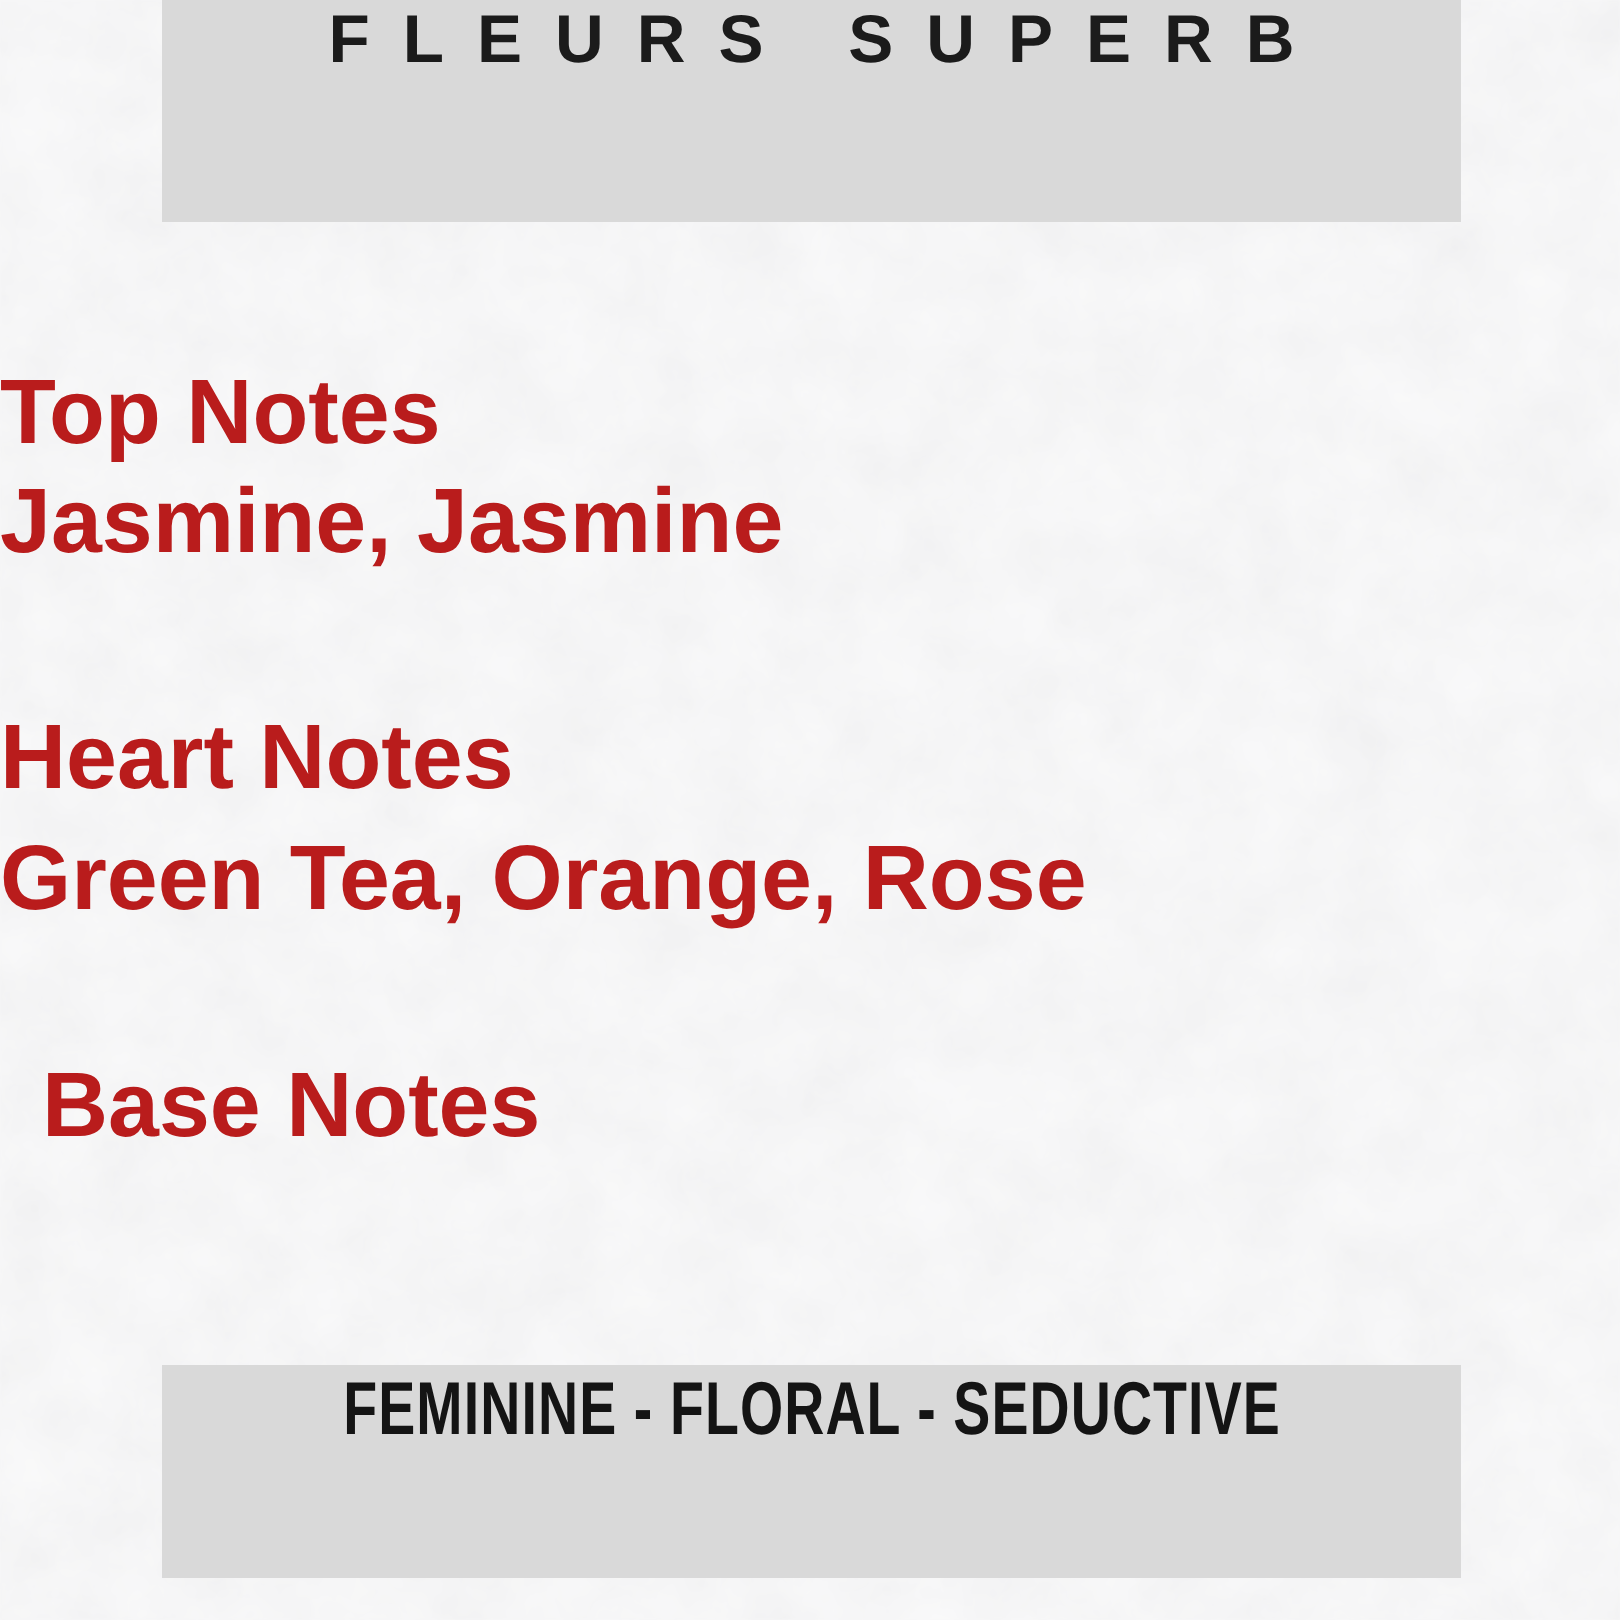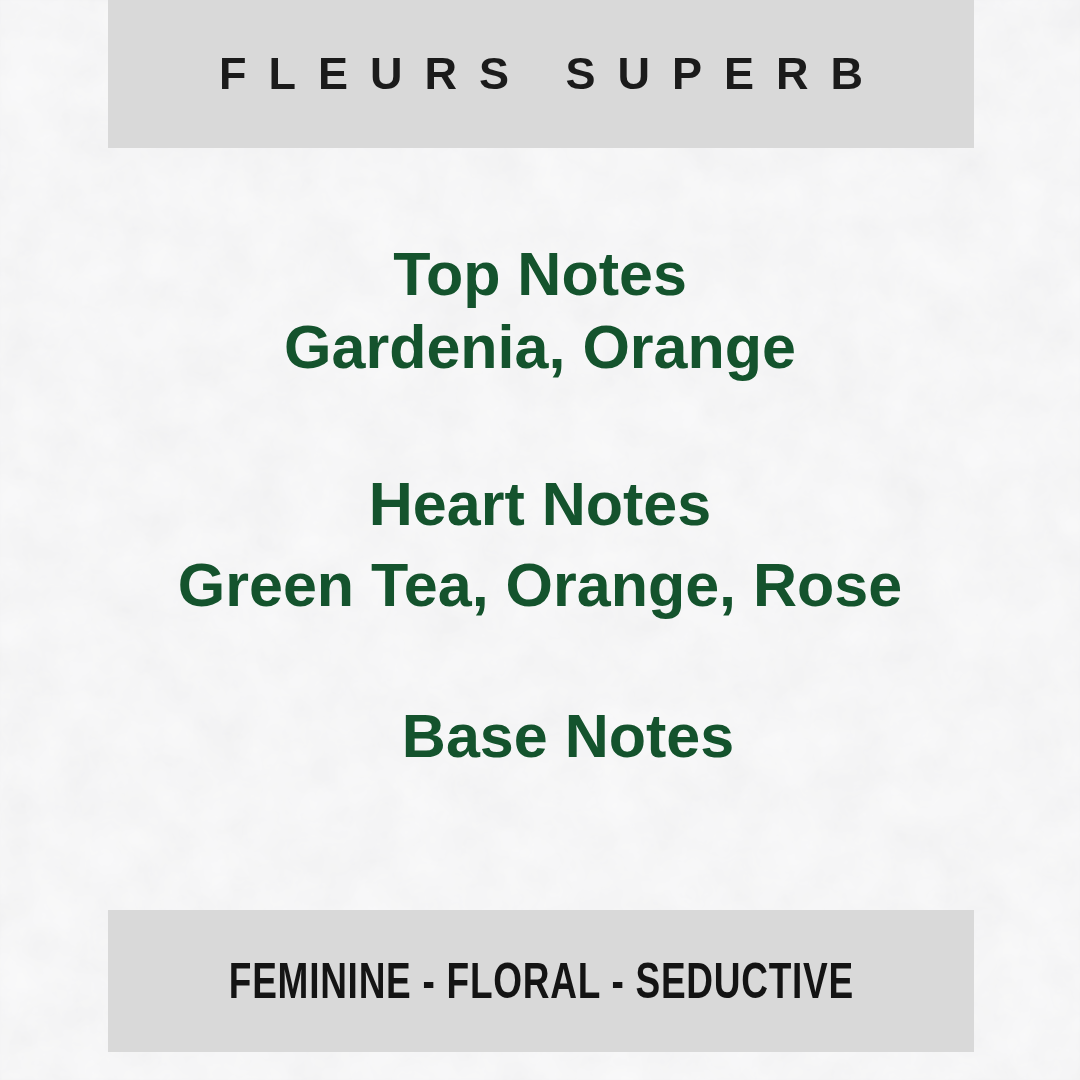--- a/index.html
+++ b/index.html
@@ -21,21 +21,20 @@
     left: 0; top: 0;
     width: 1080px; height: 1080px;
     display: block;
   }
   .banner {
     position: absolute;
     left: 108px;
     width: 866px;
     background: #d9d9d9;
     display: flex;
-    align-items: center;
     justify-content: center;
   }
   .banner-top {
     top: 0;
     height: 148px;
   }
   .banner-bottom {
     top: 910px;
     height: 142px;
   }
@@ -55,25 +54,24 @@
     transform-origin: center center;
     letter-spacing: 1px;
     color: #141414;
   }
   .note-line {
     position: absolute;
     left: 0;
     width: 1080px;
     height: 78px;
     line-height: 78px;
-    text-align: center;
     white-space: nowrap;
     font-weight: 700;
     font-size: 61px;
-    color: #14532d;
+    color: #b91c1c;
   }
   .line-top-heading    { top: 235px; }
   .line-top-notes      { top: 308px; }
   .line-heart-heading  { top: 465px; }
   .line-heart-notes    { top: 546px; }
   .line-base-heading   { top: 697px; padding-left: 28px; }
   .line-base-notes     { top: 773px; }
 </style>
 </head>
 <body>
@@ -102,21 +100,21 @@
     <rect x="0" y="0" width="1080" height="1080" fill="#f7f7f8"></rect>
     <rect x="0" y="0" width="1080" height="1080" filter="url(#paperGrain)"></rect>
     <rect x="0" y="0" width="1080" height="1080" filter="url(#paperHighlight)"></rect>
   </svg>
 
   <div class="banner banner-top">
     <div class="brand-title">FLEURS SUPERB</div>
   </div>
 
   <div class="note-line line-top-heading">Top Notes</div>
-  <div class="note-line line-top-notes">Gardenia, Orange</div>
+  <div class="note-line line-top-notes">Jasmine, Jasmine</div>
 
   <div class="note-line line-heart-heading">Heart Notes</div>
   <div class="note-line line-heart-notes">Green Tea, Orange, Rose</div>
 
   <div class="note-line line-base-heading">Base Notes</div>
 
   <div class="banner banner-bottom">
     <div class="tagline">FEMININE - FLORAL - SEDUCTIVE</div>
   </div>
 

